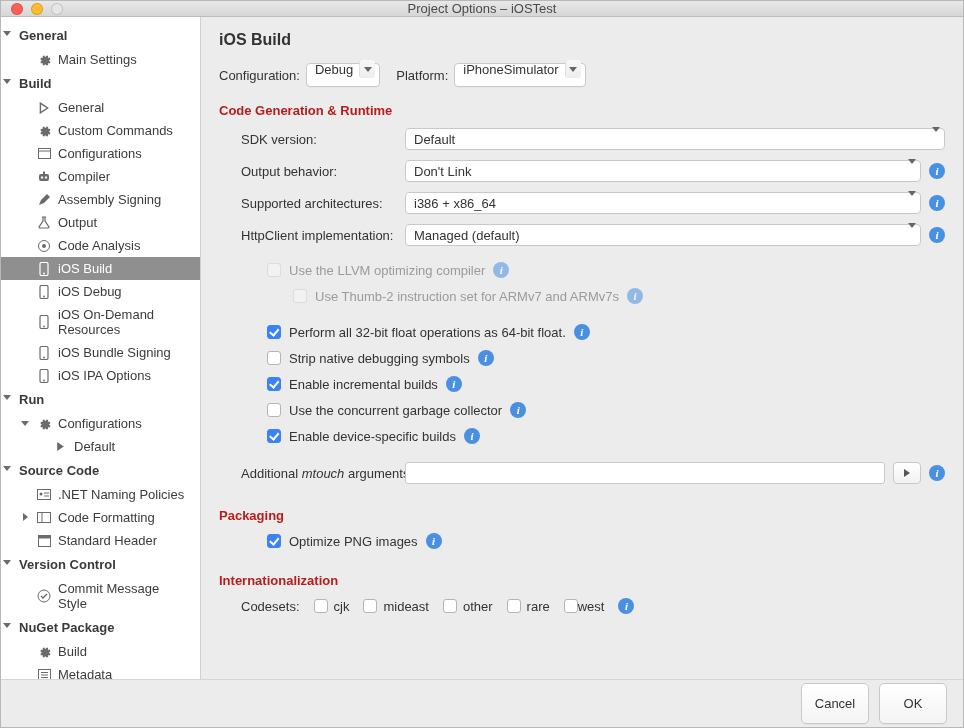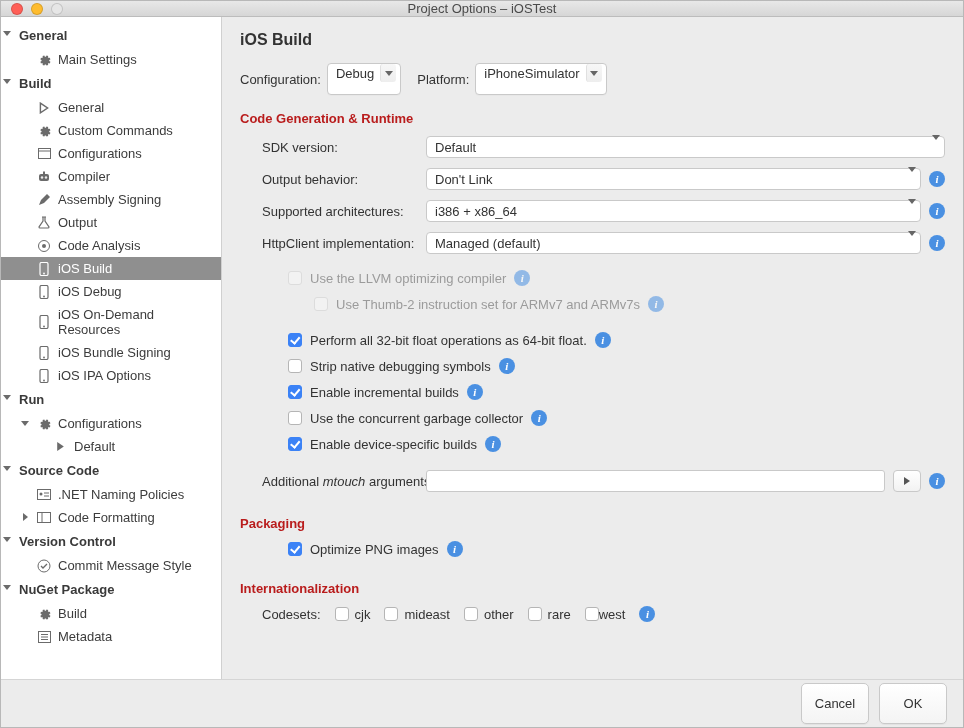--- a/index.html
+++ b/index.html
@@ -4,35 +4,35 @@
 <style>
 * { box-sizing: border-box; margin: 0; padding: 0; }
 html, body { width: 964px; height: 728px; font-family: -apple-system, "Helvetica Neue", Arial, sans-serif; font-size: 13px; color: #333; background: #ececec; overflow: hidden; }
 .window { width: 964px; height: 728px; display: flex; flex-direction: column; background: #ececec; border: 1px solid #b8b8b8; }
 .titlebar { position: relative; height: 16px; display: flex; align-items: center; background: linear-gradient(#e8e8e8,#d6d6d6); border-bottom: 1px solid #bcbcbc; }
 .traffic { display: flex; gap: 8px; padding-left: 10px; }
 .dot { width: 12px; height: 12px; border-radius: 50%; border: 0.5px solid rgba(0,0,0,.15); }
 .dot.red { background:#ff5f57; } .dot.yel { background:#febc2e; } .dot.grn { background:#e6e6e6; }
 .titlebar-title { position:absolute; left:0; right:0; text-align:center; font-size:13px; color:#4a4a4a; pointer-events:none; }
 .body { flex: 1; display: flex; overflow: hidden; }
-.sidebar { width: 221px; background: #fff; border-right: 1px solid #d0d0d0; overflow-y: auto; padding-top: 6px; padding-bottom: 6px; }
+.sidebar { width: 200px; background: #fff; border-right: 1px solid #d0d0d0; overflow-y: auto; padding-top: 6px; padding-bottom: 6px; }
 .sb-section { font-weight: 600; color: #3a3a3a; padding: 5px 6px 5px 18px; position: relative; cursor: default; }
 .sb-section .disclosure { position:absolute; left:4px; top:6px; }
 .disclosure { display:inline-block; width:0;height:0; border-left:5px solid #6b6b6b; border-top:4px solid transparent; border-bottom:4px solid transparent; transform-origin:40% 50%; }
 .disclosure.open { transform: rotate(90deg); }
 .sb-item { display:flex; align-items:center; gap:7px; padding: 4px 12px 4px 36px; position:relative; color:#3c3c3c; cursor:default; }
 .sb-item .mini-disc { position:absolute; left:22px; top:7px; }
 .sb-item.level2 { padding-left: 52px; }
 .sb-item.selected { background:#8f8f8f; color:#fff; }
 .sb-item.selected .ico { filter: brightness(200%) saturate(0) invert(0); color:#fff; border-color:#fff; }
 .ico { width:14px; height:14px; display:inline-flex; align-items:center; justify-content:center; color:#616161; flex-shrink:0; }
 .content { flex:1; background:#ececec; padding: 14px 18px 0 18px; overflow-y:auto; position:relative; }
 h1.page { font-size:16px; font-weight:700; color:#333; margin-bottom:14px; }
 .top-row { display:flex; align-items:center; gap:6px; margin-bottom:16px; color:#333; }
-.select-like { display:inline-flex; align-items:center; background:#fff; border:1px solid #c9c9c9; border-radius:4px; height:32px; padding: 0 4px 12px 8px; font-size:13px; color:#333; box-shadow: 0 1px 0 rgba(0,0,0,.02); }
+.select-like { display:inline-flex; align-items:center; background:#fff; border:1px solid #c9c9c9; border-radius:4px; height:24px; padding: 0 4px 12px 8px; font-size:13px; color:#333; box-shadow: 0 1px 0 rgba(0,0,0,.02); }
 .select-like .caret-btn { margin-left:6px; width:16px; height:18px; display:flex; align-items:center; justify-content:center; background:linear-gradient(#f7f7f7,#eee); border-left:1px solid #e0e0e0; border-radius:3px; }
 .caret-down { width:0;height:0;border-left:4px solid transparent;border-right:4px solid transparent;border-top:5px solid #666; }
 .section-head { font-weight:700; color:#b91c1c; margin: 6px 0 10px 0; }
 .form-row { display:flex; align-items:center; margin-bottom:10px; }
 .form-label { width: 186px; padding-left: 22px; color:#333; }
 .form-ctrl { flex:1; display:flex; align-items:center; gap:8px; }
 .combo { flex:1; display:flex; align-items:center; background:#fff; border:1px solid #c9c9c9; border-radius:4px; height:22px; padding:0 4px 0 8px; }
 .combo .txt { flex:1; }
 .info { width:16px; height:16px; border-radius:50%; background:#4a90e2; color:#fff; display:inline-flex; align-items:center; justify-content:center; font-size:11px; font-weight:700; font-style: italic; font-family: Georgia, serif; flex-shrink:0; }
 .chk-row { display:flex; align-items:center; gap:8px; padding-left: 22px; margin-bottom:10px; color:#333; }
@@ -233,20 +233,29 @@
       <div class="sb-item">
         <span class="disclosure mini-disc"></span>
         <span class="ico">
             <svg width="14" height="11" viewBox="0 0 14 11">
               <rect x="0.5" y="0.5" width="13" height="10" fill="none" stroke="#6b6b6b"></rect>
               <line x1="5" y1="0.5" x2="5" y2="10.5" stroke="#6b6b6b"></line>
             </svg>
           </span>
         <span>Code Formatting</span>
       </div>
+      <div class="sb-item">
+        <span class="ico">
+            <svg width="13" height="12" viewBox="0 0 13 12">
+              <rect x="0.5" y="0.5" width="12" height="11" fill="none" stroke="#6b6b6b"></rect>
+              <rect x="0.5" y="0.5" width="12" height="3" fill="#6b6b6b"></rect>
+            </svg>
+          </span>
+        <span>Standard Header</span>
+      </div>
 
       <div class="sb-section">
         <span class="disclosure open"></span>
         <span>Version Control</span>
       </div>
       <div class="sb-item">
         <span class="ico">
             <svg width="14" height="14" viewBox="0 0 14 14">
               <circle cx="7" cy="7" r="6" fill="none" stroke="#6b6b6b"></circle>
               <path d="M4 7 l2 2 l4 -4" fill="none" stroke="#6b6b6b" stroke-width="1.3"></path>

